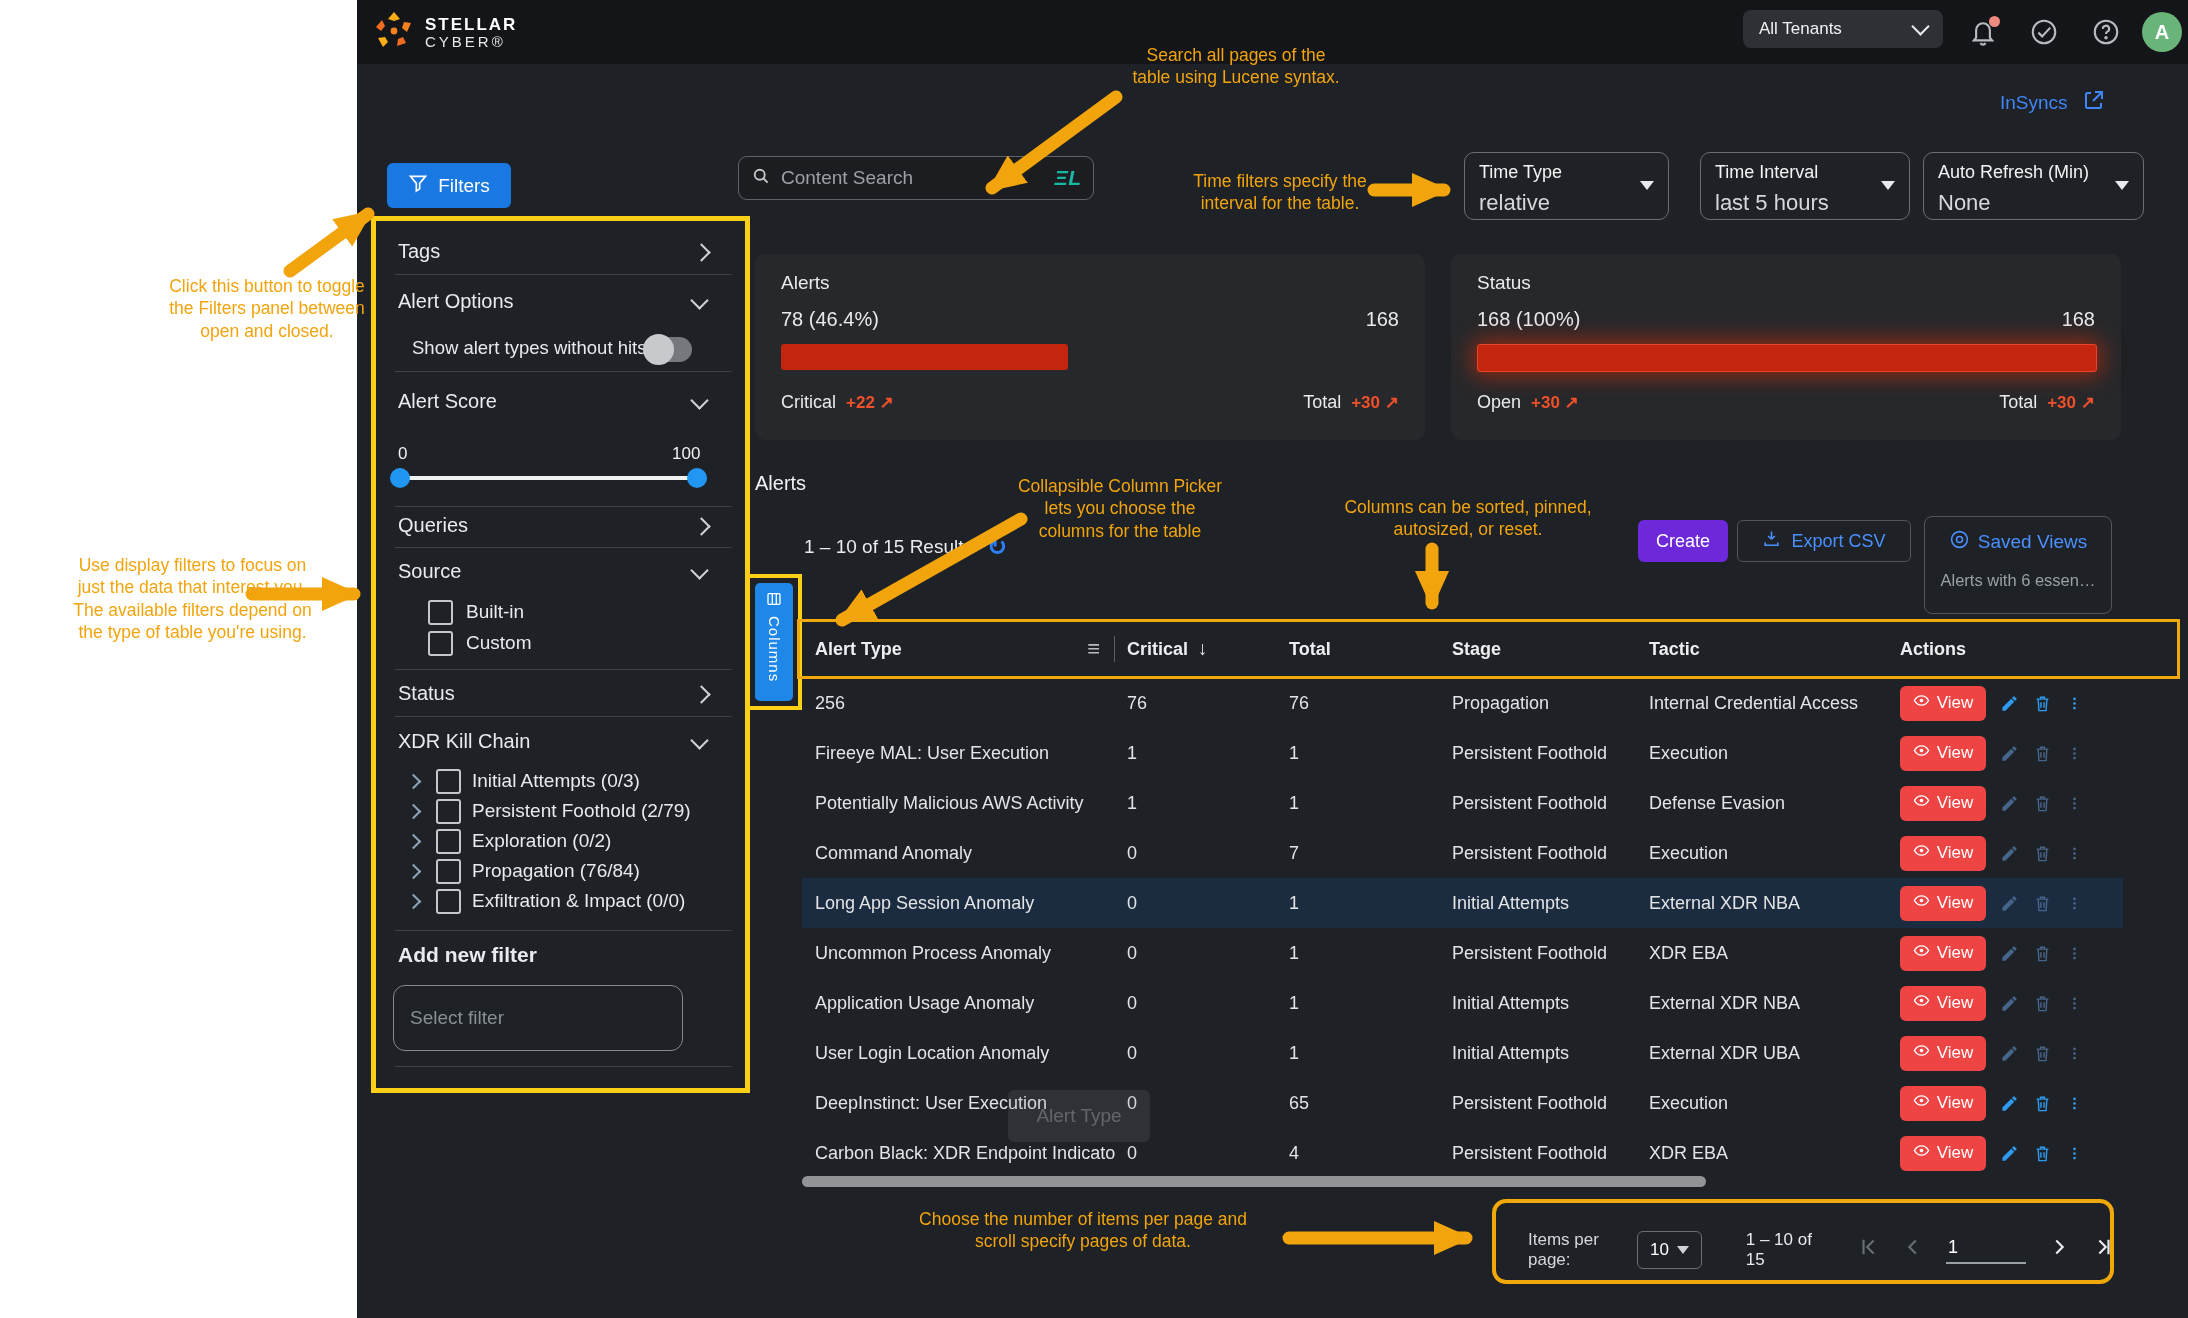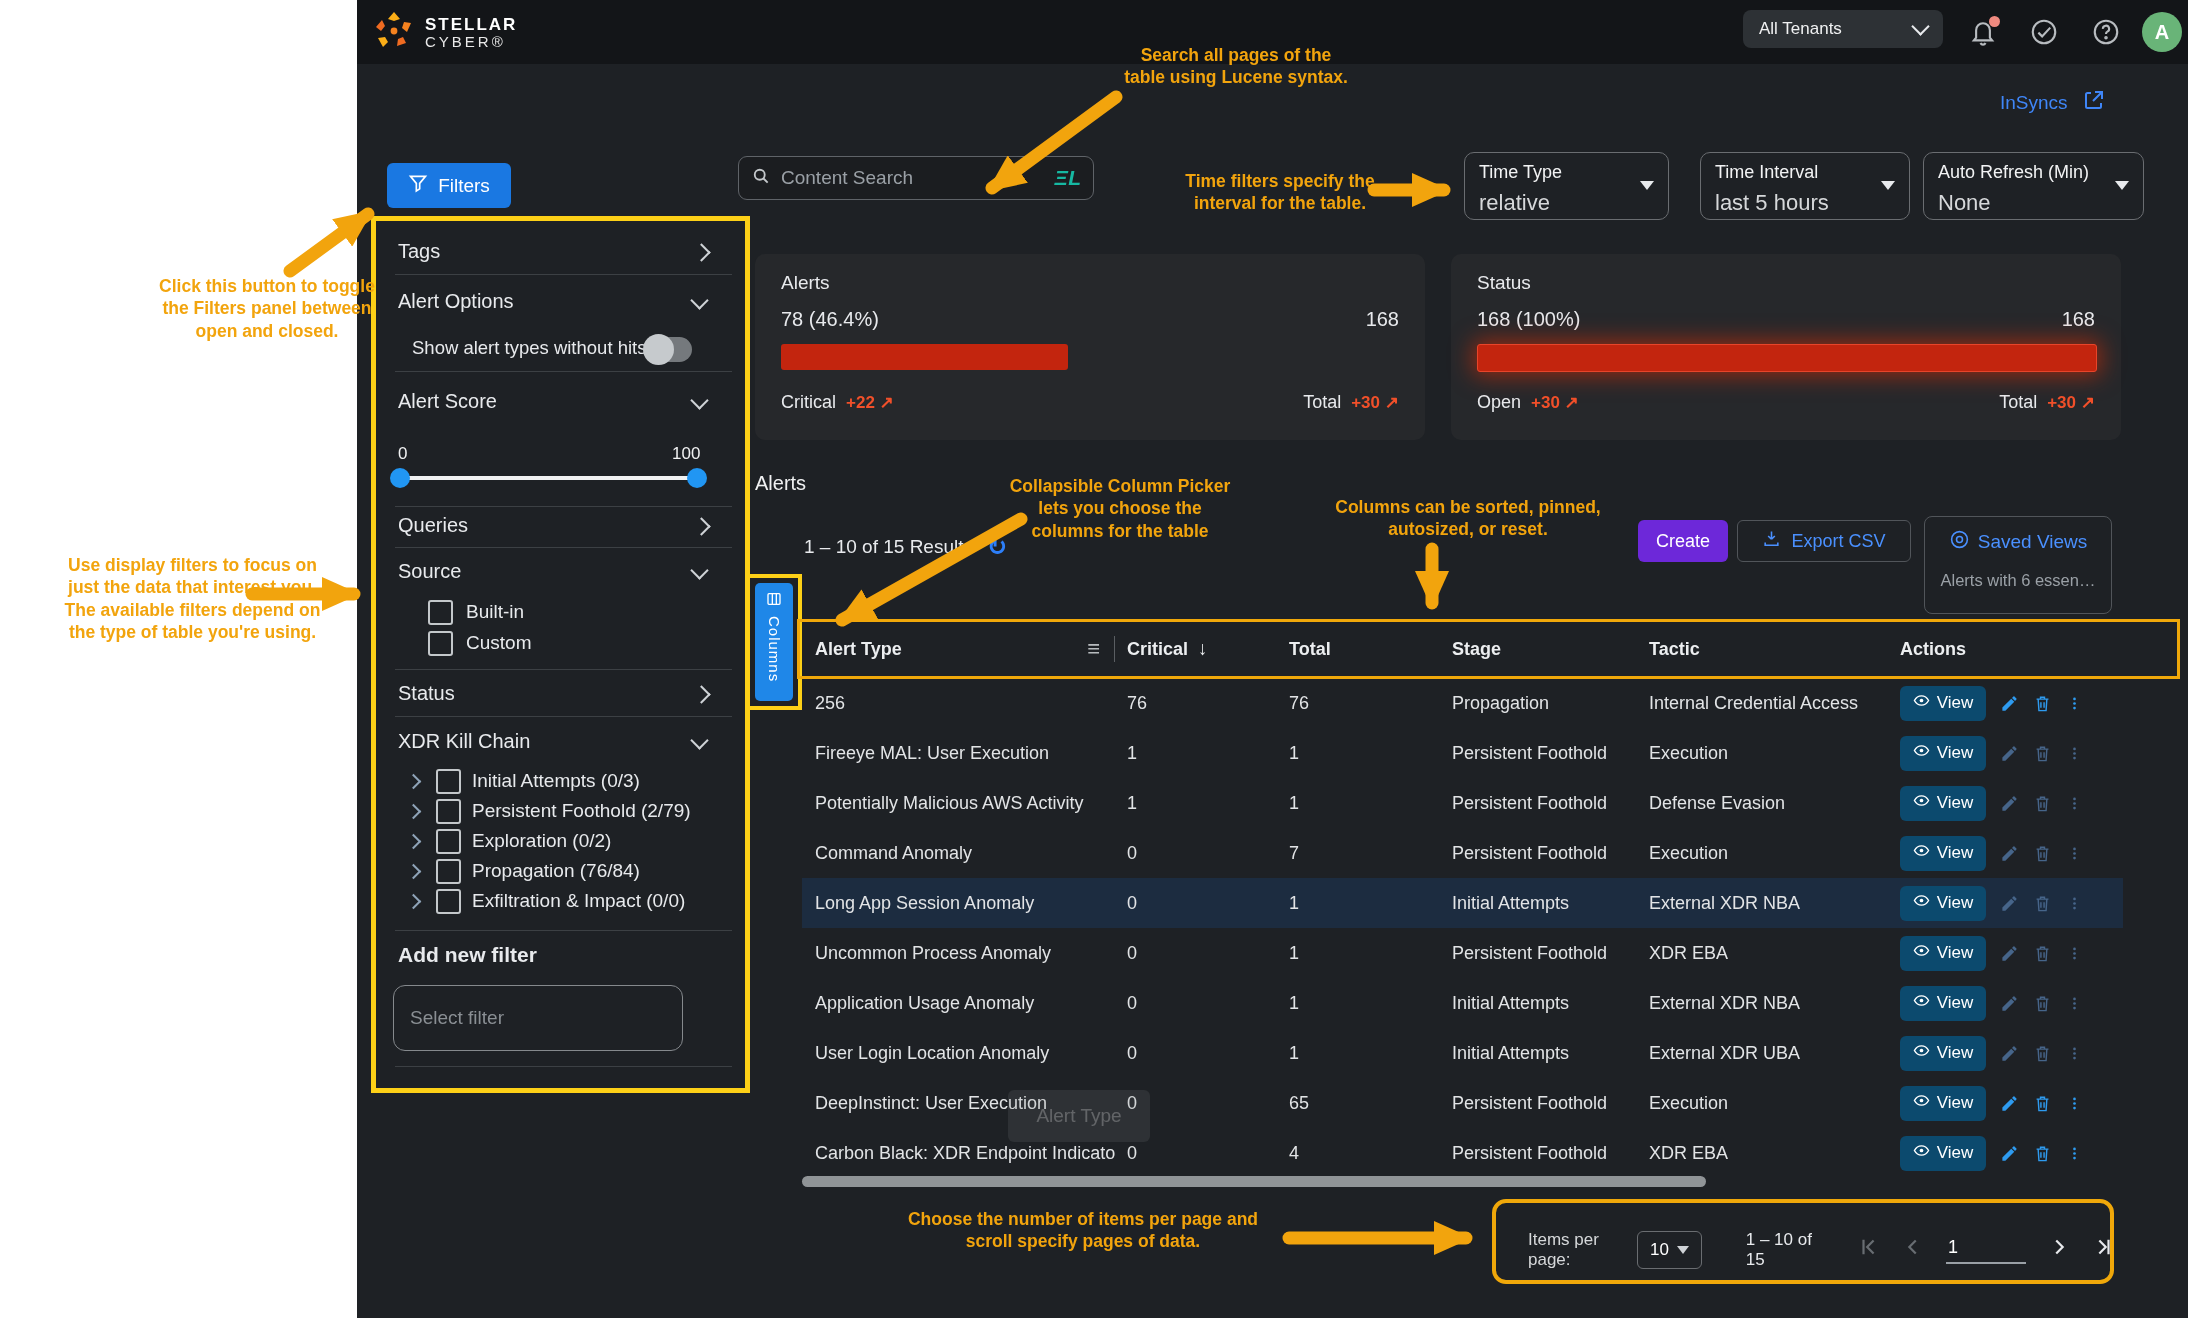--- a/index.html
+++ b/index.html
@@ -68,35 +68,35 @@
   .thead{position:absolute;left:800px;top:622px;width:1374px;height:54px;color:#eceef0;font-size:18px;font-weight:bold;padding-left:15px;box-sizing:border-box;}
   .th{display:flex;align-items:center;gap:10px;}
   .th-type{justify-content:space-between;padding-right:14px;border-right:1.5px solid #5a5e62;height:26px;margin-right:12px;}
   .hmenu{color:#b7bbbe;font-size:22px;font-weight:normal;}
   .sort{font-size:19px;}
   .tbody{position:absolute;left:802px;top:678px;width:1321px;}
   .trow{height:50px;color:#e2e4e6;font-size:18px;padding-left:13px;box-sizing:border-box;}
   .trow.hl{background:#1c2c40;}
   .td.c-type{white-space:nowrap;overflow:hidden;}
   .actions{display:flex;align-items:center;gap:14px;}
-  .view-btn{width:86px;height:35px;background:#0c4a6e;border:none;border-radius:6px;color:#fff;font-size:17px;font-family:inherit;display:flex;align-items:center;justify-content:center;gap:7px;cursor:pointer;}
+  .view-btn{width:86px;height:35px;background:#ef4444;border:none;border-radius:6px;color:#fff;font-size:17px;font-family:inherit;display:flex;align-items:center;justify-content:center;gap:7px;cursor:pointer;}
   .act-ic{color:#46658a;display:flex;align-items:center;cursor:pointer;}
   .trow.bright .act-ic{color:#2e9bf0;}
   .hscroll{position:absolute;left:802px;top:1176px;width:904px;height:11px;border-radius:6px;background:#909497;}
   .ghost{position:absolute;left:1008px;top:1090px;width:142px;height:52px;background:rgba(130,134,138,.16);border-radius:6px;color:rgba(255,255,255,.25);font-size:19px;display:flex;align-items:center;justify-content:center;}
   
   .pag-outline{position:absolute;left:1492px;top:1199px;width:622px;height:85px;border:4px solid #f0a80a;border-radius:14px;box-sizing:border-box;}
   .pag{position:absolute;left:1492px;top:1199px;width:622px;height:85px;display:flex;align-items:center;color:#d6d8da;font-size:17px;margin-top:8px;}
   .ipp-select{margin-left:14px;width:74px;height:38px;border:1.5px solid #6a6d71;border-radius:6px;display:flex;align-items:center;justify-content:space-between;padding:0 12px;box-sizing:border-box;color:#fff;font-size:17px;}
   .ipp-caret{width:0;height:0;border-left:6px solid transparent;border-right:6px solid transparent;border-top:8px solid #cfd3d7;}
   .pnav{display:flex;align-items:center;margin-left:40px;gap:22px;}
   .pnav svg{cursor:pointer;}
   .page-input{width:76px;background:transparent;border:none;border-bottom:2px solid #9aa0a6;color:#fff;font-size:18px;font-family:inherit;outline:none;padding-bottom:4px;}
   
-  .ann{position:absolute;color:#f2a40d;font-weight:bold;font-size:17.5px;line-height:1.28;text-align:center;white-space:pre-line;}
+  .ann{position:absolute;color:#f2a40d;font-weight:normal;font-size:17.5px;line-height:1.28;text-align:center;white-space:pre-line;}
   .arrows{position:absolute;left:0;top:0;pointer-events:none;}
 </style>
 </head>
 <body>
 
 <div id="screen">
 
   <div class="app"></div>
   <div class="topbar"></div>
 

